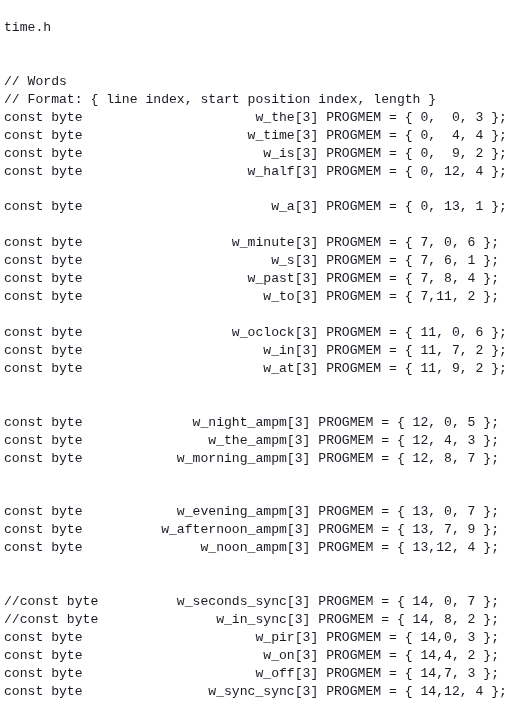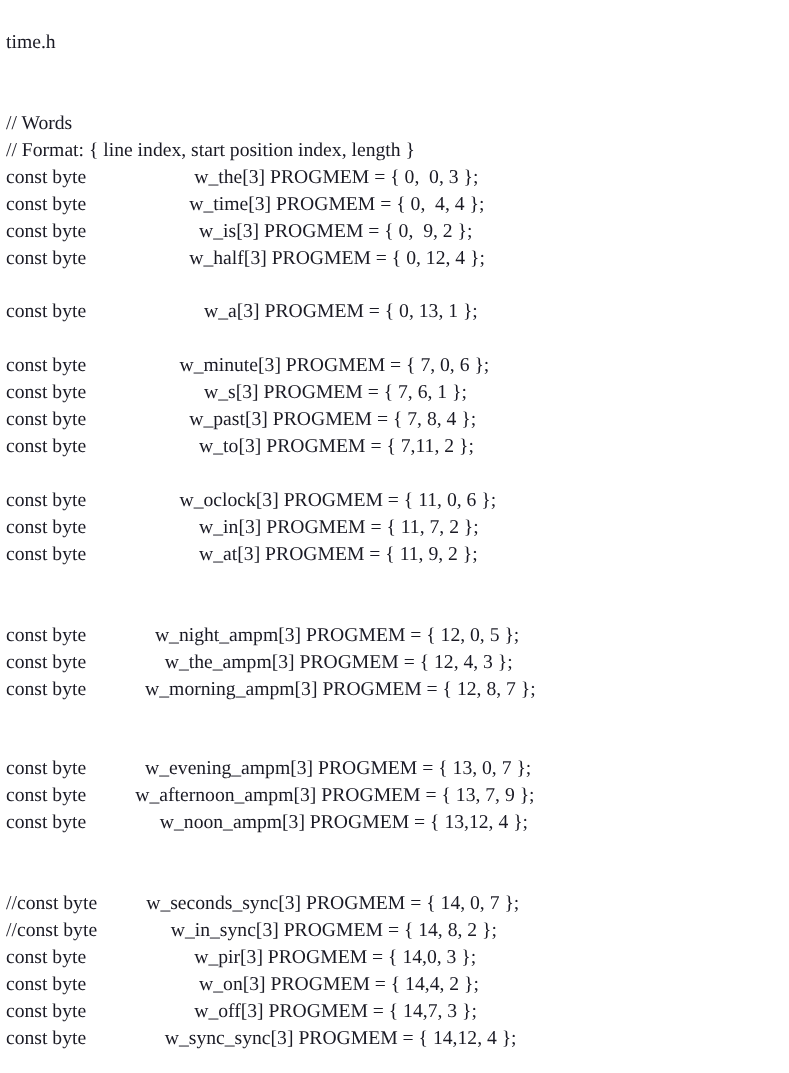--- a/index.html
+++ b/index.html
@@ -13,21 +13,21 @@
     overflow: hidden;
     font-family: "DejaVu Sans Mono", "Liberation Mono", monospace;
   }
   #code-listing {
     position: absolute;
     left: 0px;
     top: 0px;
     width: 486px;
     padding: 6px 0 0 4px;
     box-sizing: border-box;
-    font-family: Liberation Serif, serif;
+    font-family: Liberation Mono, monospace;
     font-size: 13.1px;
     line-height: 17.95px;
     color: #1a1a24;
     white-space: pre;
     letter-spacing: 0px;
     -webkit-font-smoothing: none;
   }
   .code-line {
     display: block;
     height: 17.95px;

